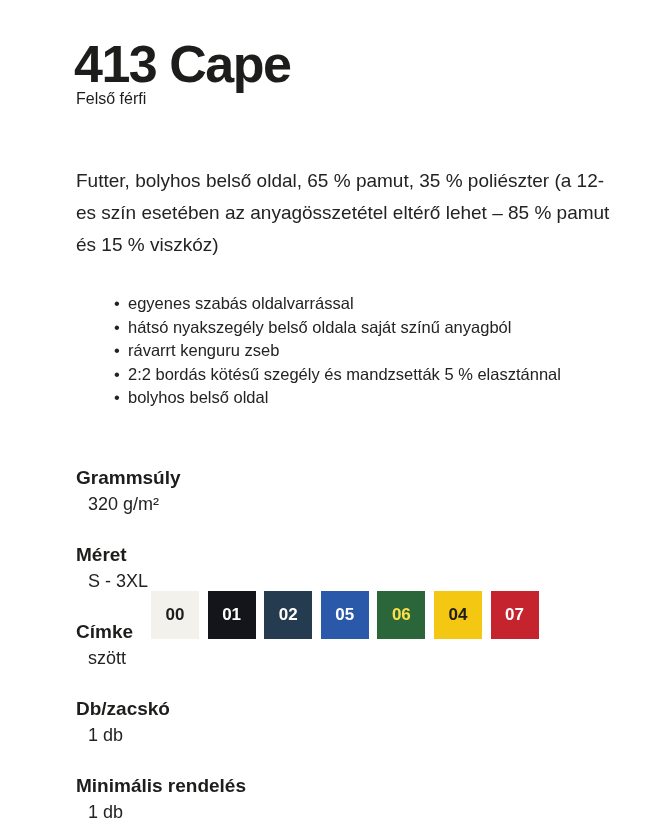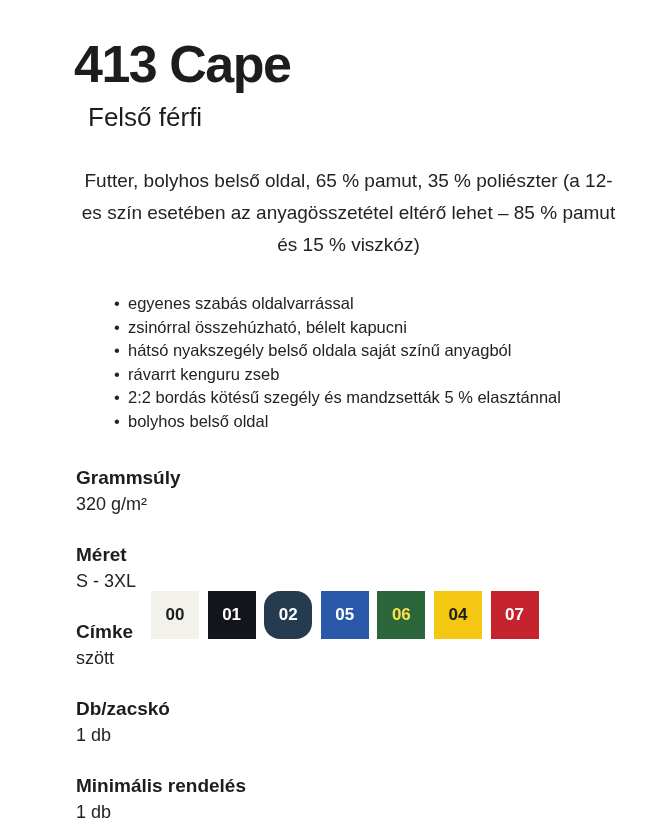--- a/index.html
+++ b/index.html
@@ -24,36 +24,35 @@
     margin: 0;
     font-size: 52px;
     font-weight: bold;
     letter-spacing: -1.5px;
     color: #1d1d1b;
   }
   .subtitle {
     position: absolute;
     left: 76px;
     top: 90px;
-    margin: 12px;
-    font-size: 26px;
+    margin: 0;
+    font-size: 16px;
     font-weight: 400;
     color: #1d1d1b;
   }
   .description {
     position: absolute;
     left: 76px;
     top: 165px;
     width: 545px;
     margin: 0;
     font-size: 19px;
     line-height: 32px;
     font-weight: 400;
     color: #232323;
-    text-align: center;
   }
   .features {
     position: absolute;
     left: 114px;
     top: 292px;
     margin: 0;
     padding: 0;
     list-style: none;
     font-size: 16.5px;
     line-height: 23.5px;
@@ -81,20 +80,21 @@
     font-weight: bold;
     line-height: 23px;
     color: #1d1d1b;
   }
   .spec-value {
     font-size: 18px;
     font-weight: 400;
     line-height: 23px;
     margin-top: 4px;
     color: #232323;
+    margin-left: 12px;
   }
 
   .swatches {
     position: absolute;
     left: 151px;
     top: 591px;
     display: flex;
     gap: 8.6px;
     align-items: flex-end;
   }
@@ -131,21 +131,20 @@
 
   <h1 class="title">413 Cape</h1>
   <h2 class="subtitle">Felső férfi</h2>
 
   <p class="description">Futter, bolyhos belső oldal, 65 % pamut, 35 % poliészter (a 12-es szín esetében az anyagösszetétel eltérő lehet – 85 % pamut és 15 % viszkóz)</p>
 
   <ul class="features">
 
       <li>egyenes szabás oldalvarrással</li>
 
-      <li>zsinórral összehúzható, bélelt kapucni</li>
 
       <li>hátsó nyakszegély belső oldala saját színű anyagból</li>
 
       <li>rávarrt kenguru zseb</li>
 
       <li>2:2 bordás kötésű szegély és mandzsetták 5 % elasztánnal</li>
 
       <li>bolyhos belső oldal</li>
     </ul>
 
@@ -187,21 +186,21 @@
       </div>
 
 
       <div class="swatch" style="background: rgb(20, 21, 26); color: rgb(255, 255, 255);">
         <svg class="heather-noise" style="opacity: 0;">
           <rect x="0" y="0" width="48" height="48" filter="url(#heatherNoise)"></rect>
         </svg>
         <span class="swatch-code">01</span>
       </div>
 
-      <div class="swatch" style="background: rgb(37, 60, 80); color: rgb(255, 255, 255); border-radius: 16px;">
+      <div class="swatch" style="background: rgb(37, 60, 80); color: rgb(255, 255, 255);">
         <svg class="heather-noise" style="opacity: 0;">
           <rect x="0" y="0" width="48" height="48" filter="url(#heatherNoise)"></rect>
         </svg>
         <span class="swatch-code">02</span>
       </div>
 
       <div class="swatch" style="background: rgb(42, 89, 169); color: rgb(255, 255, 255);">
         <svg class="heather-noise" style="opacity: 0;">
           <rect x="0" y="0" width="48" height="48" filter="url(#heatherNoise)"></rect>
         </svg>

